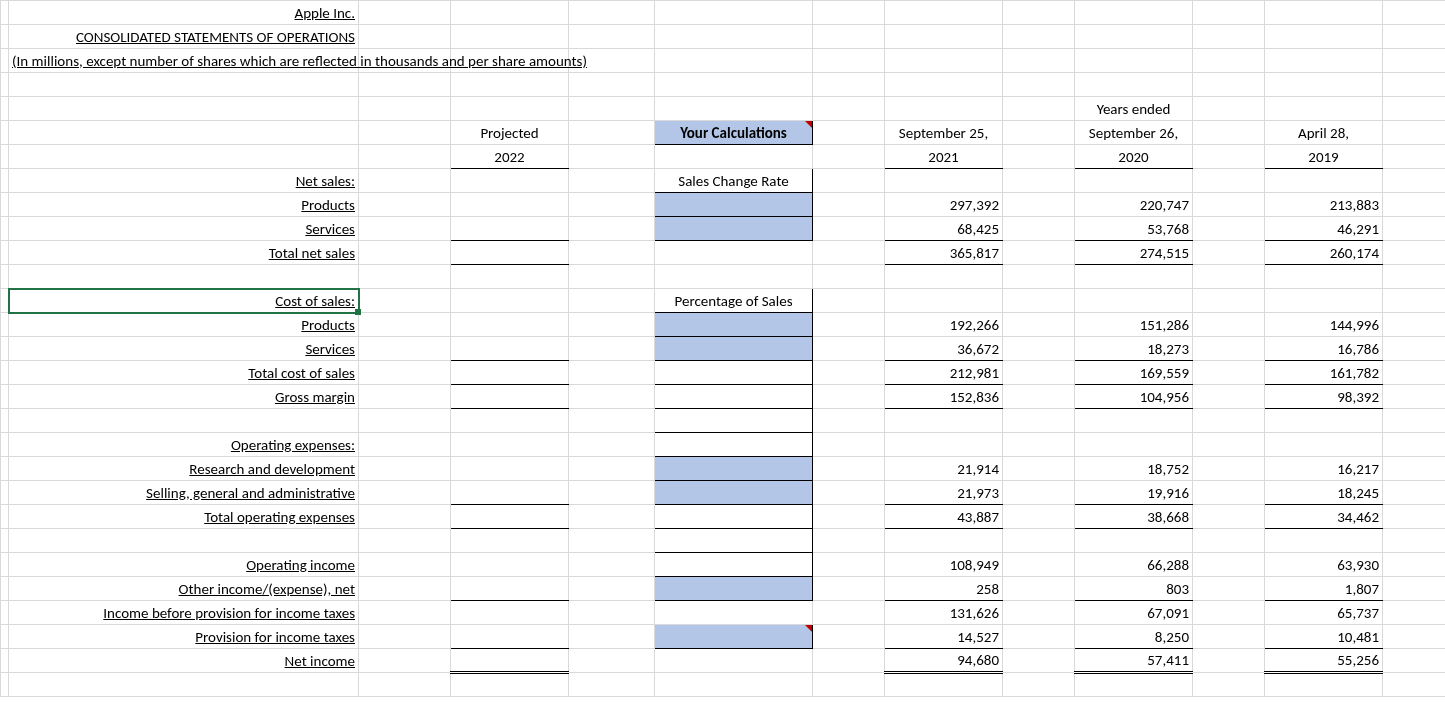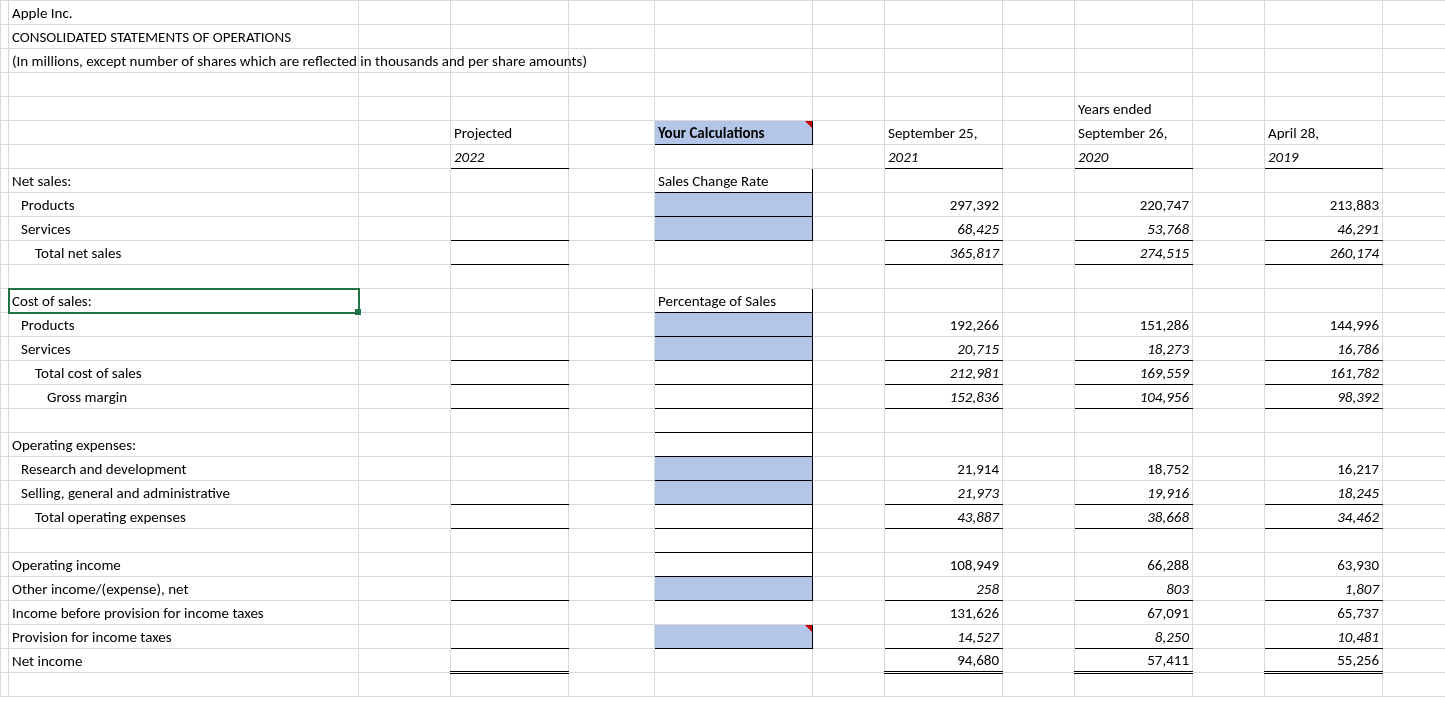--- a/index.html
+++ b/index.html
@@ -39,33 +39,33 @@
   .cE { width: 86px; }
   .cF { width: 158px; }
   .cG { width: 72px; }
   .cH { width: 118px; }
   .cI { width: 72px; }
   .cJ { width: 118px; }
   .cK { width: 72px; }
   .cL { width: 118px; }
   .cM { width: 72px; }
 
-  .text-left   { text-align: left; }
-  .text-center { text-align: left; }
+  .text-left   { text-align: right; text-decoration: underline; }
+  .text-center { text-align: center; }
   .text-right  { text-align: right; }
   .bold        { font-weight: 700; }
   .indent1     { padding-left: 12px !important; }
   .indent2     { padding-left: 26px !important; }
   .indent3     { padding-left: 38px !important; }
 
   
   .fill-blue { background: #b4c6e7; }
 
   
-  .bd-b       { border-bottom: 1px solid #000 !important; font-style: italic; }
+  .bd-b       { border-bottom: 1px solid #000 !important; }
   .bd-b2      { border-bottom: 3px double #000 !important; margin-top: 28px; }
   .bd-box     { border: 1px solid #000 !important; }
 
   
   .comment-mark {
     position: relative;
     margin-left: 48px;
   }
   .comment-mark::after {
     content: "";
@@ -341,21 +341,21 @@
   </tr>
 
   <tr>
     <td></td>
     <td class="text-left indent1">Services</td>
     <td></td>
     <td class="bd-b"></td>
     <td></td>
     <td class="fill-blue bd-box"></td>
     <td></td>
-    <td class="text-right bd-b">20,715</td>
+    <td class="text-right bd-b">36,672</td>
     <td></td>
     <td class="text-right bd-b">18,273</td>
     <td></td>
     <td class="text-right bd-b">16,786</td>
     <td></td>
   </tr>
 
   <tr>
     <td></td>
     <td class="text-left indent2">Total cost of sales</td>

